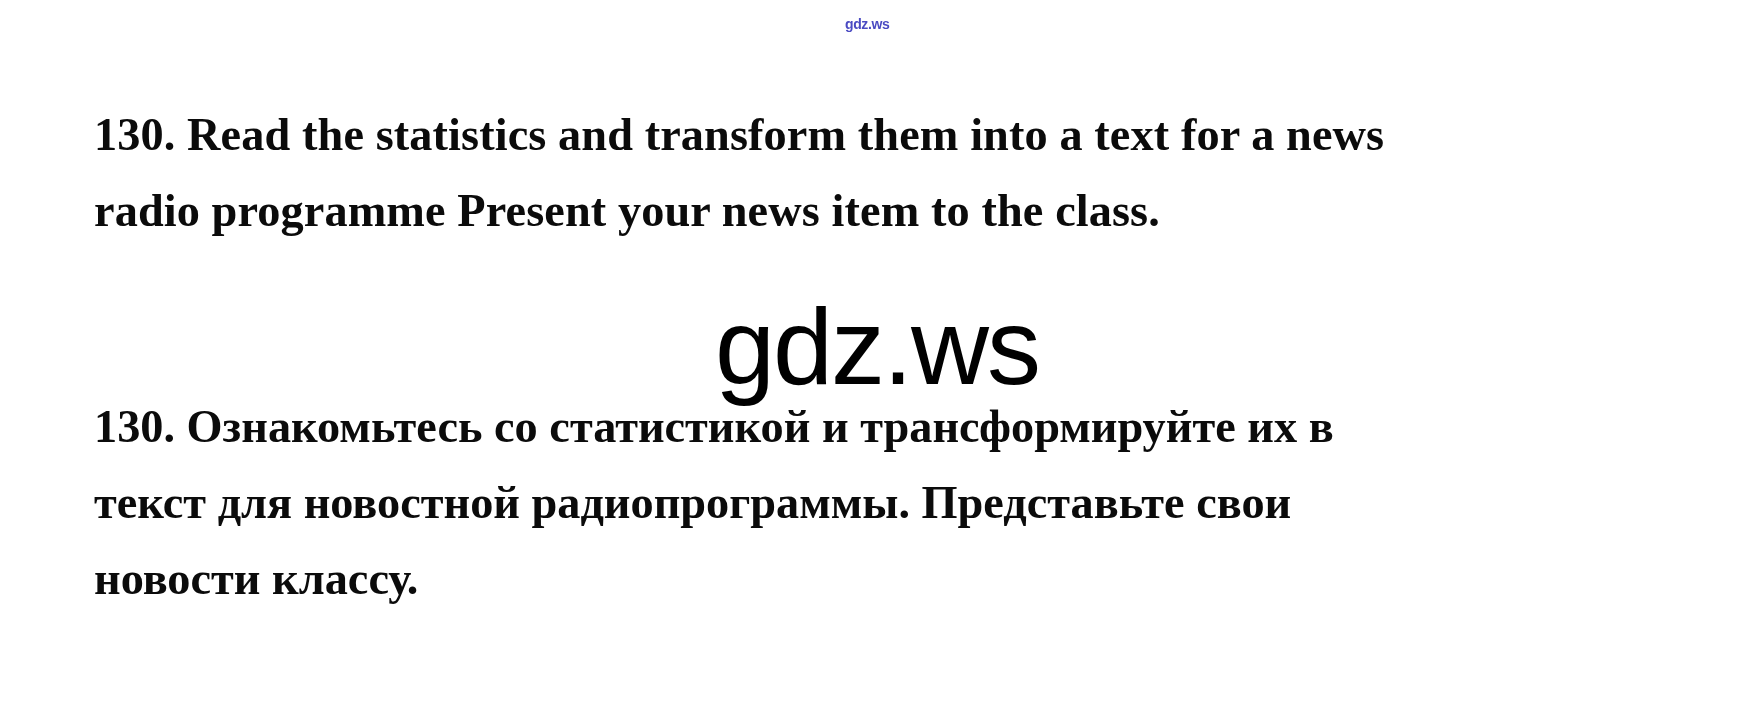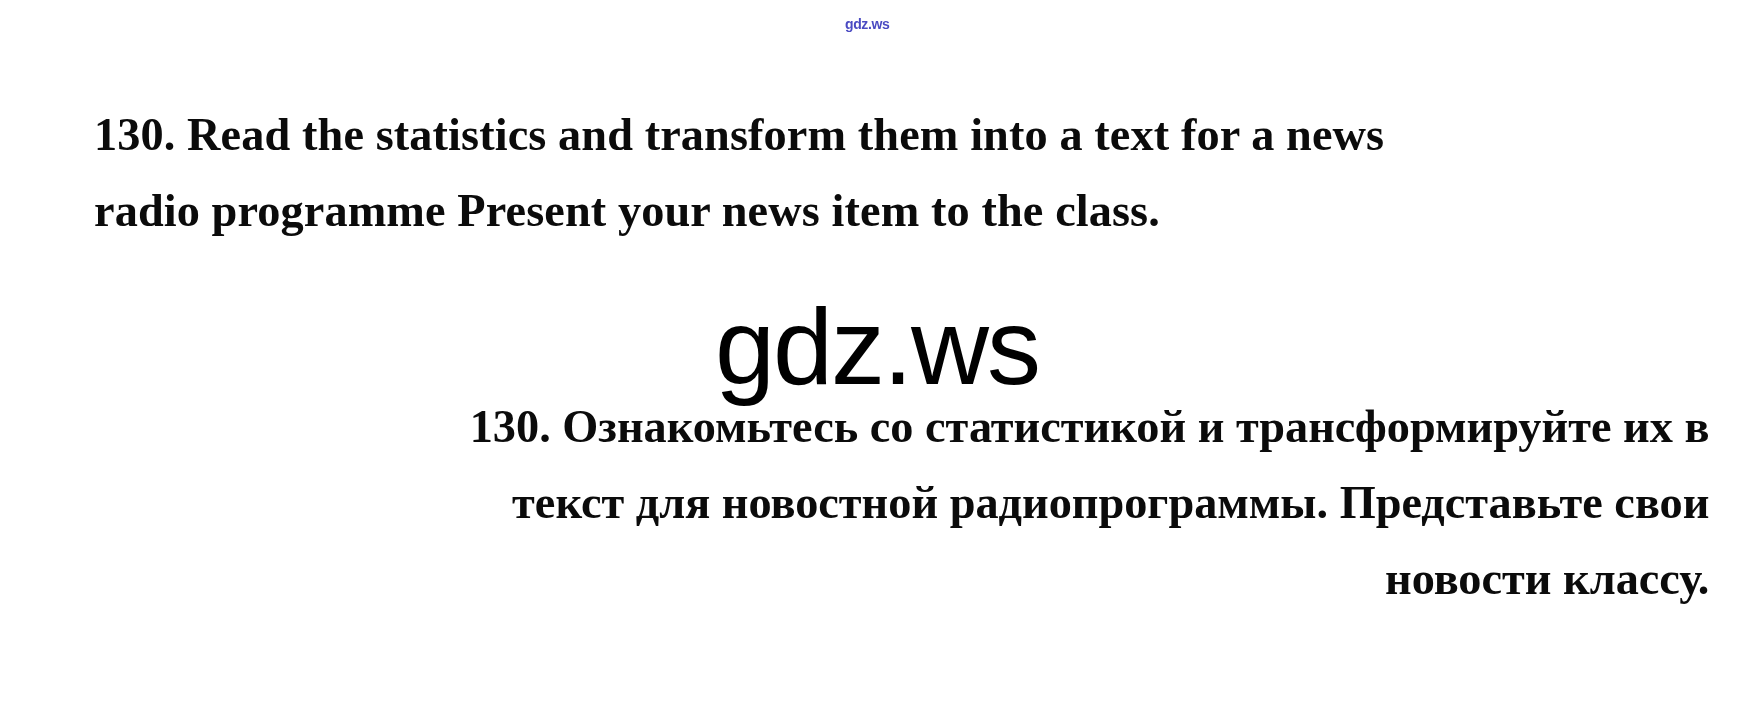--- a/index.html
+++ b/index.html
@@ -60,21 +60,21 @@
   
   .exercise-block {
     position: absolute;
     left: 62px;
     width: 1640px;
     z-index: 2;
     margin-left: 32px;
   }
 
   #block-en { top: 80px; }
-  #block-ru { top: 372px; text-align: right; }
+  #block-ru { top: 372px; }
 
   .text-line {
     font-family: "Liberation Serif", "DejaVu Serif", serif;
     font-weight: 700;
     font-size: 47px;
     line-height: 76px;
     color: #0b0b0b;
     letter-spacing: 0.1px;
     white-space: nowrap;
     transform: scaleX(0.985);

